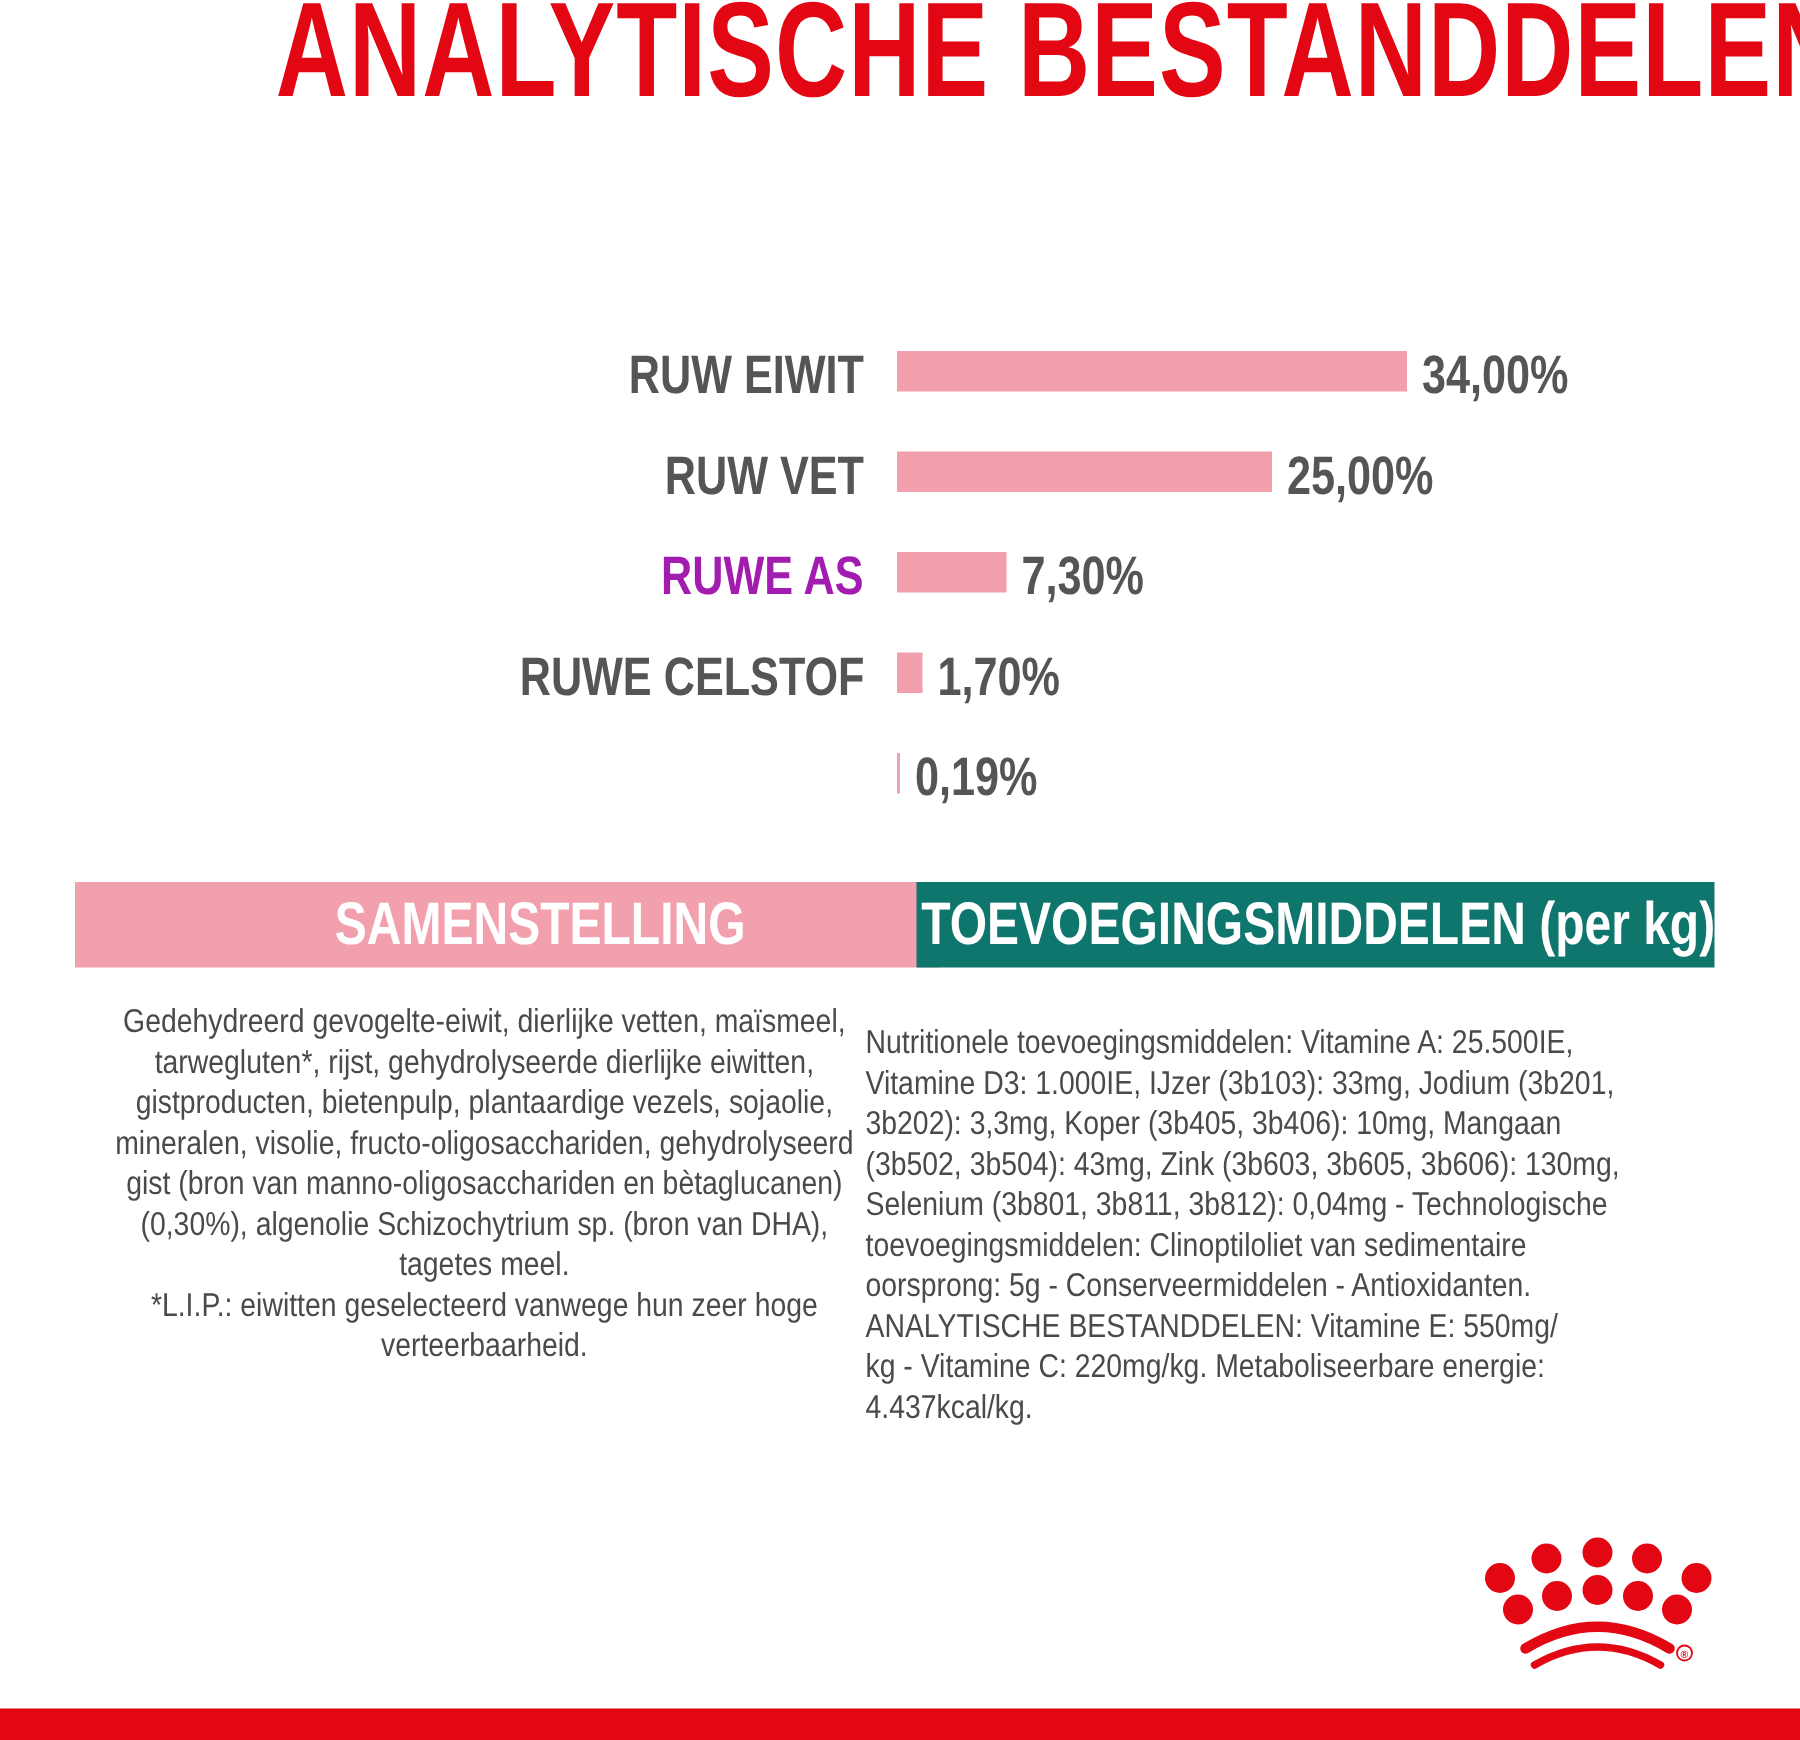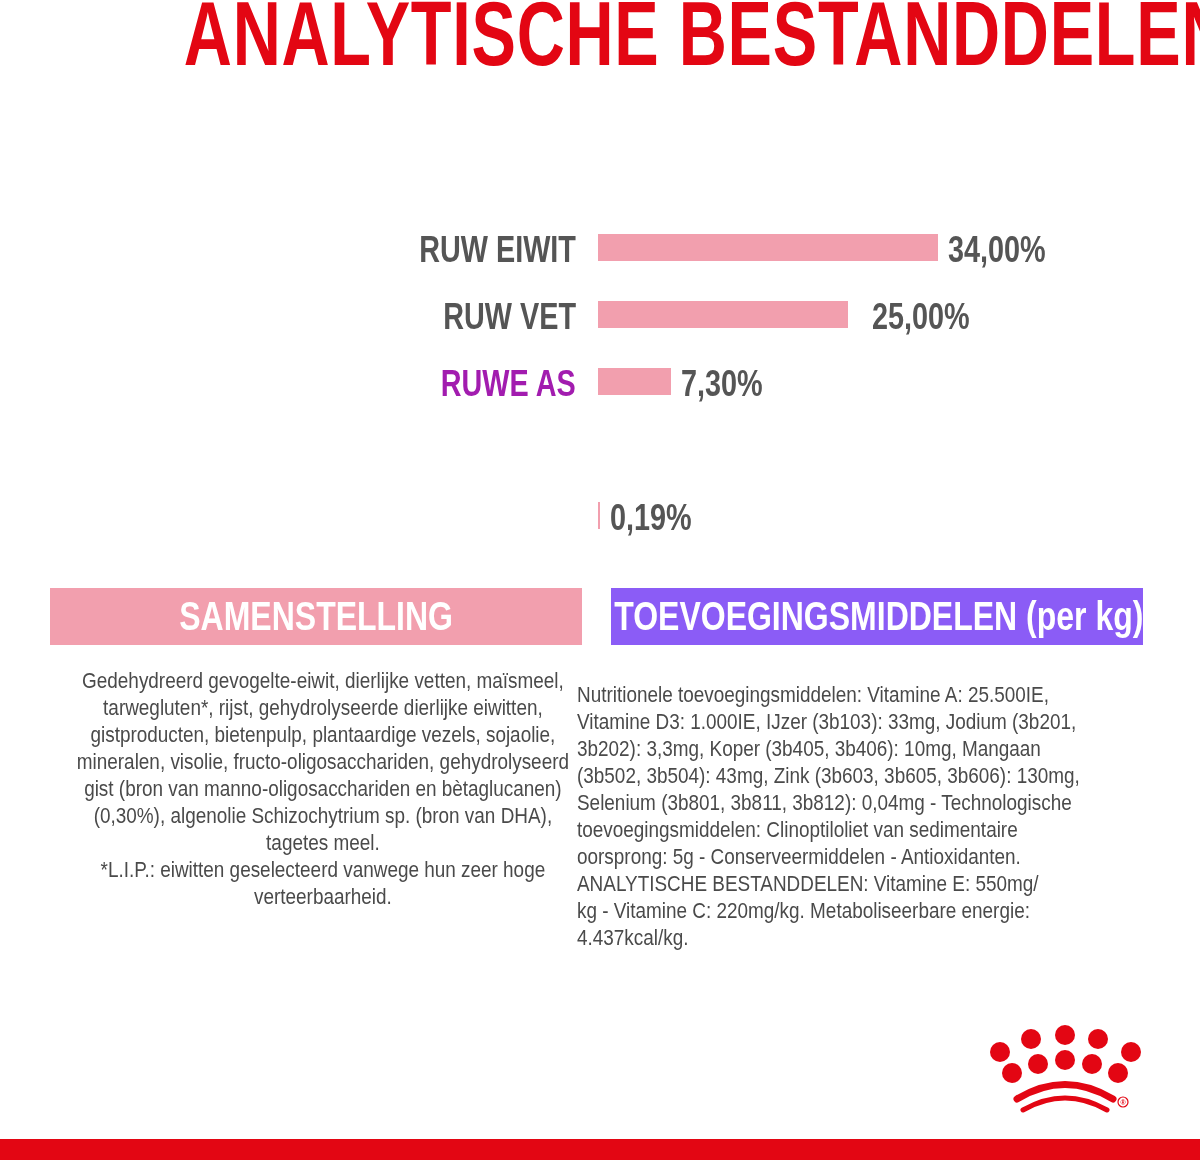--- a/index.html
+++ b/index.html
@@ -47,35 +47,40 @@
 
 <div class="chart" id="chart">
     <div class="row" style="top: 234px;">
       <div class="label" style="color: rgb(85, 85, 85);"><span>RUW EIWIT</span></div>
       <div class="bar" style="width: 340px; background: rgb(242, 159, 174);"></div>
       <div class="value" style="left: 948px; color: rgb(85, 85, 85);"><span>34,00%</span></div>
     </div>
     <div class="row" style="top: 301px;">
       <div class="label" style="color: rgb(85, 85, 85);"><span>RUW VET</span></div>
       <div class="bar" style="width: 250px; background: rgb(242, 159, 174);"></div>
-      <div class="value" style="left: 858px; color: rgb(85, 85, 85); margin-left: 14px;"><span>25,00%</span></div>
+      <div class="value" style="left: 858px; color: rgb(85, 85, 85);"><span>25,00%</span></div>
     </div>
     <div class="row" style="top: 368px;">
       <div class="label" style="color: #a21caf;"><span>RUWE AS</span></div>
       <div class="bar" style="width: 73px; background: rgb(242, 159, 174);"></div>
       <div class="value" style="left: 681px; color: rgb(85, 85, 85);"><span>7,30%</span></div>
+    </div>
+    <div class="row" style="top: 435px;">
+      <div class="label" style="color: rgb(85, 85, 85);"><span>RUWE CELSTOF</span></div>
+      <div class="bar" style="width: 17px; background: rgb(242, 159, 174);"></div>
+      <div class="value" style="left: 625px; color: rgb(85, 85, 85);"><span>1,70%</span></div>
     </div>
     <div class="row" style="top: 502px;">
       <div class="bar" style="width: 2px; background: rgb(242, 159, 174);"></div>
       <div class="value" style="left: 610px; color: rgb(85, 85, 85);"><span>0,19%</span></div>
     </div>
   </div>
 
-<div class="sec-head sec-left" id="head-left" style="background: rgb(242, 159, 174);"><span>SAMENSTELLING</span></div>
-<div class="sec-head sec-right" id="head-right" style="background: #8b5cf6;"><span>TOEVOEGINGSMIDDELEN (per kg)</span></div>
+<div class="sec-head sec-left" id="head-left" style="background: rgb(242, 159, 174); padding-left: 44px;"><span>SAMENSTELLING</span></div>
+<div class="sec-head sec-right" id="head-right" style="background: #0f766e;"><span>TOEVOEGINGSMIDDELEN (per kg)</span></div>
 
 <div class="para para-left" id="para-left" style="color: rgb(74, 74, 74); text-align: center;"><span>Gedehydreerd gevogelte-eiwit, dierlijke vetten, maïsmeel,
 tarwegluten*, rijst, gehydrolyseerde dierlijke eiwitten,
 gistproducten, bietenpulp, plantaardige vezels, sojaolie,
 mineralen, visolie, fructo-oligosacchariden, gehydrolyseerd
 gist (bron van manno-oligosacchariden en bètaglucanen)
 (0,30%), algenolie Schizochytrium sp. (bron van DHA),
 tagetes meel.
 *L.I.P.: eiwitten geselecteerd vanwege hun zeer hoge
 verteerbaarheid.</span></div>

